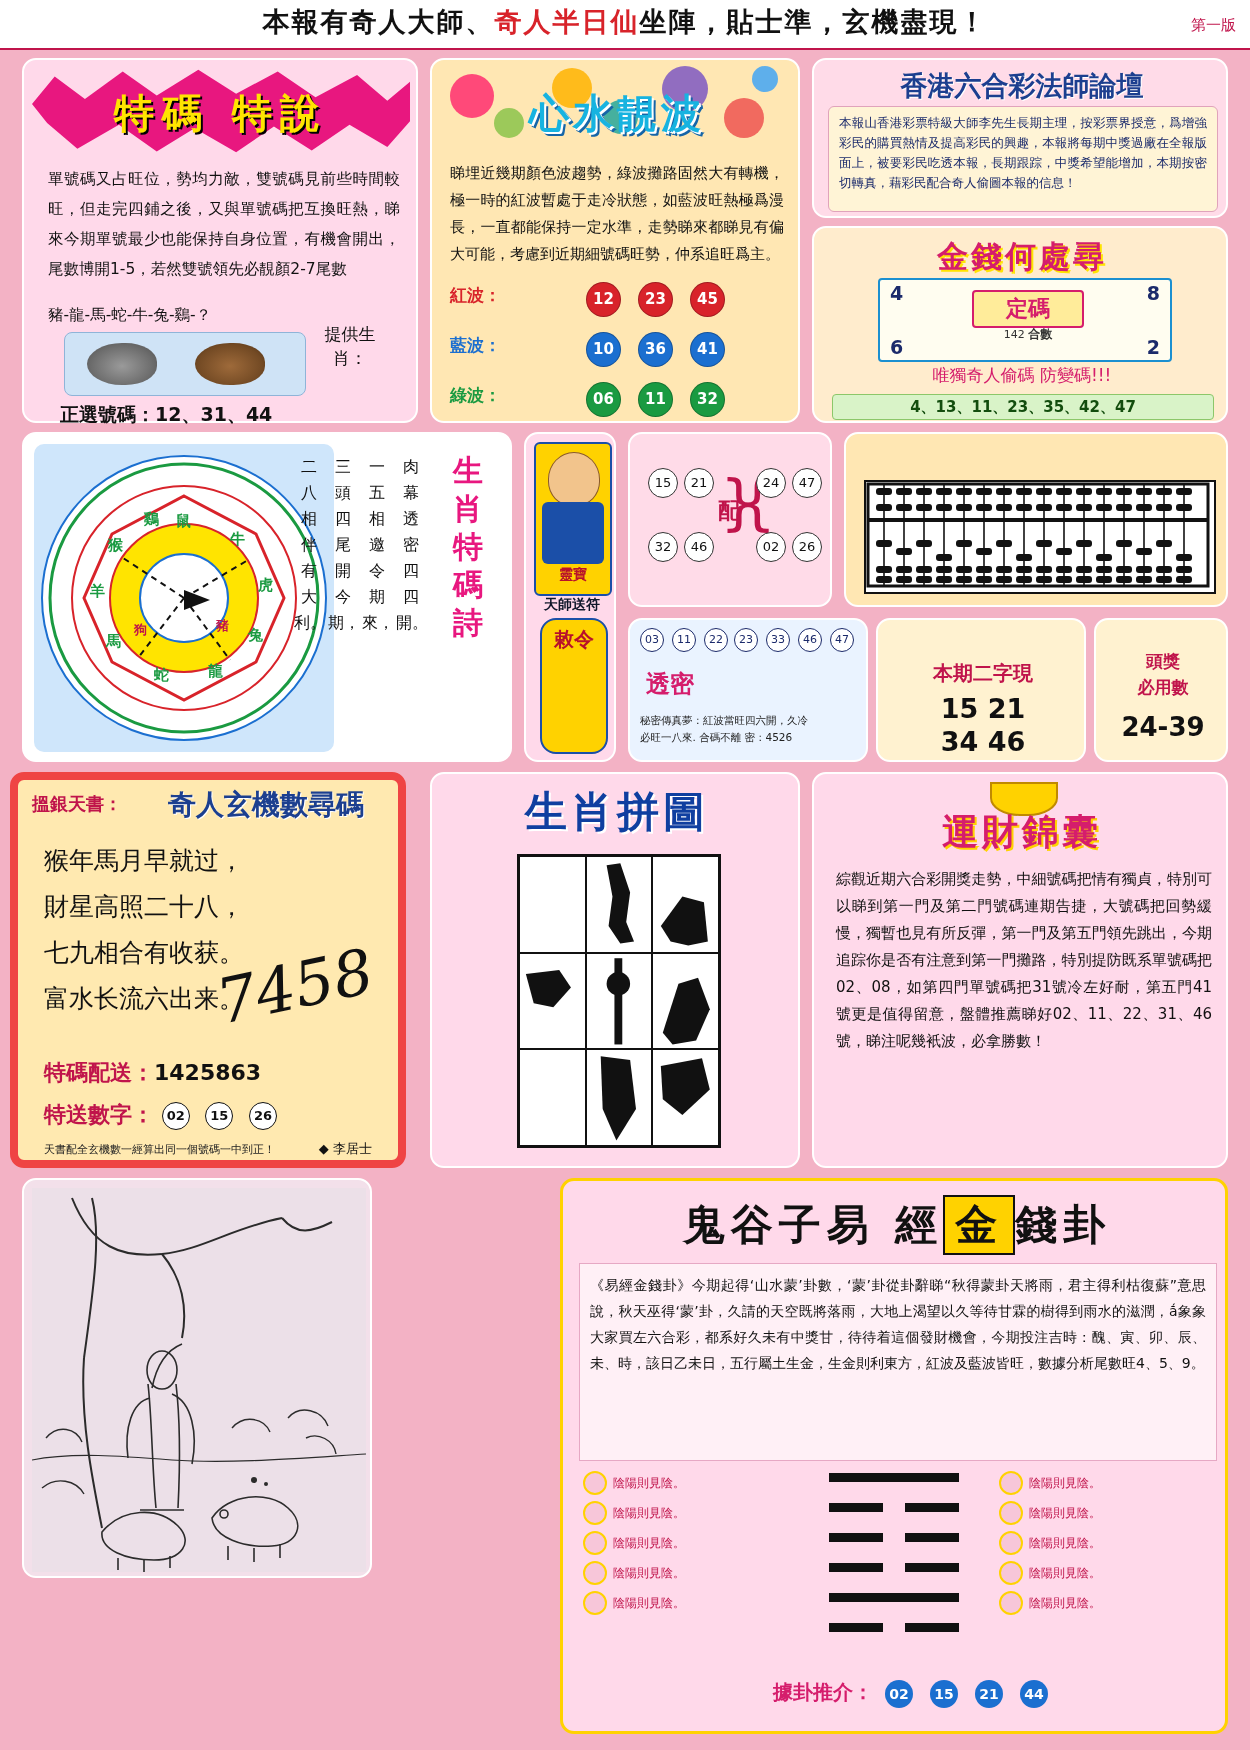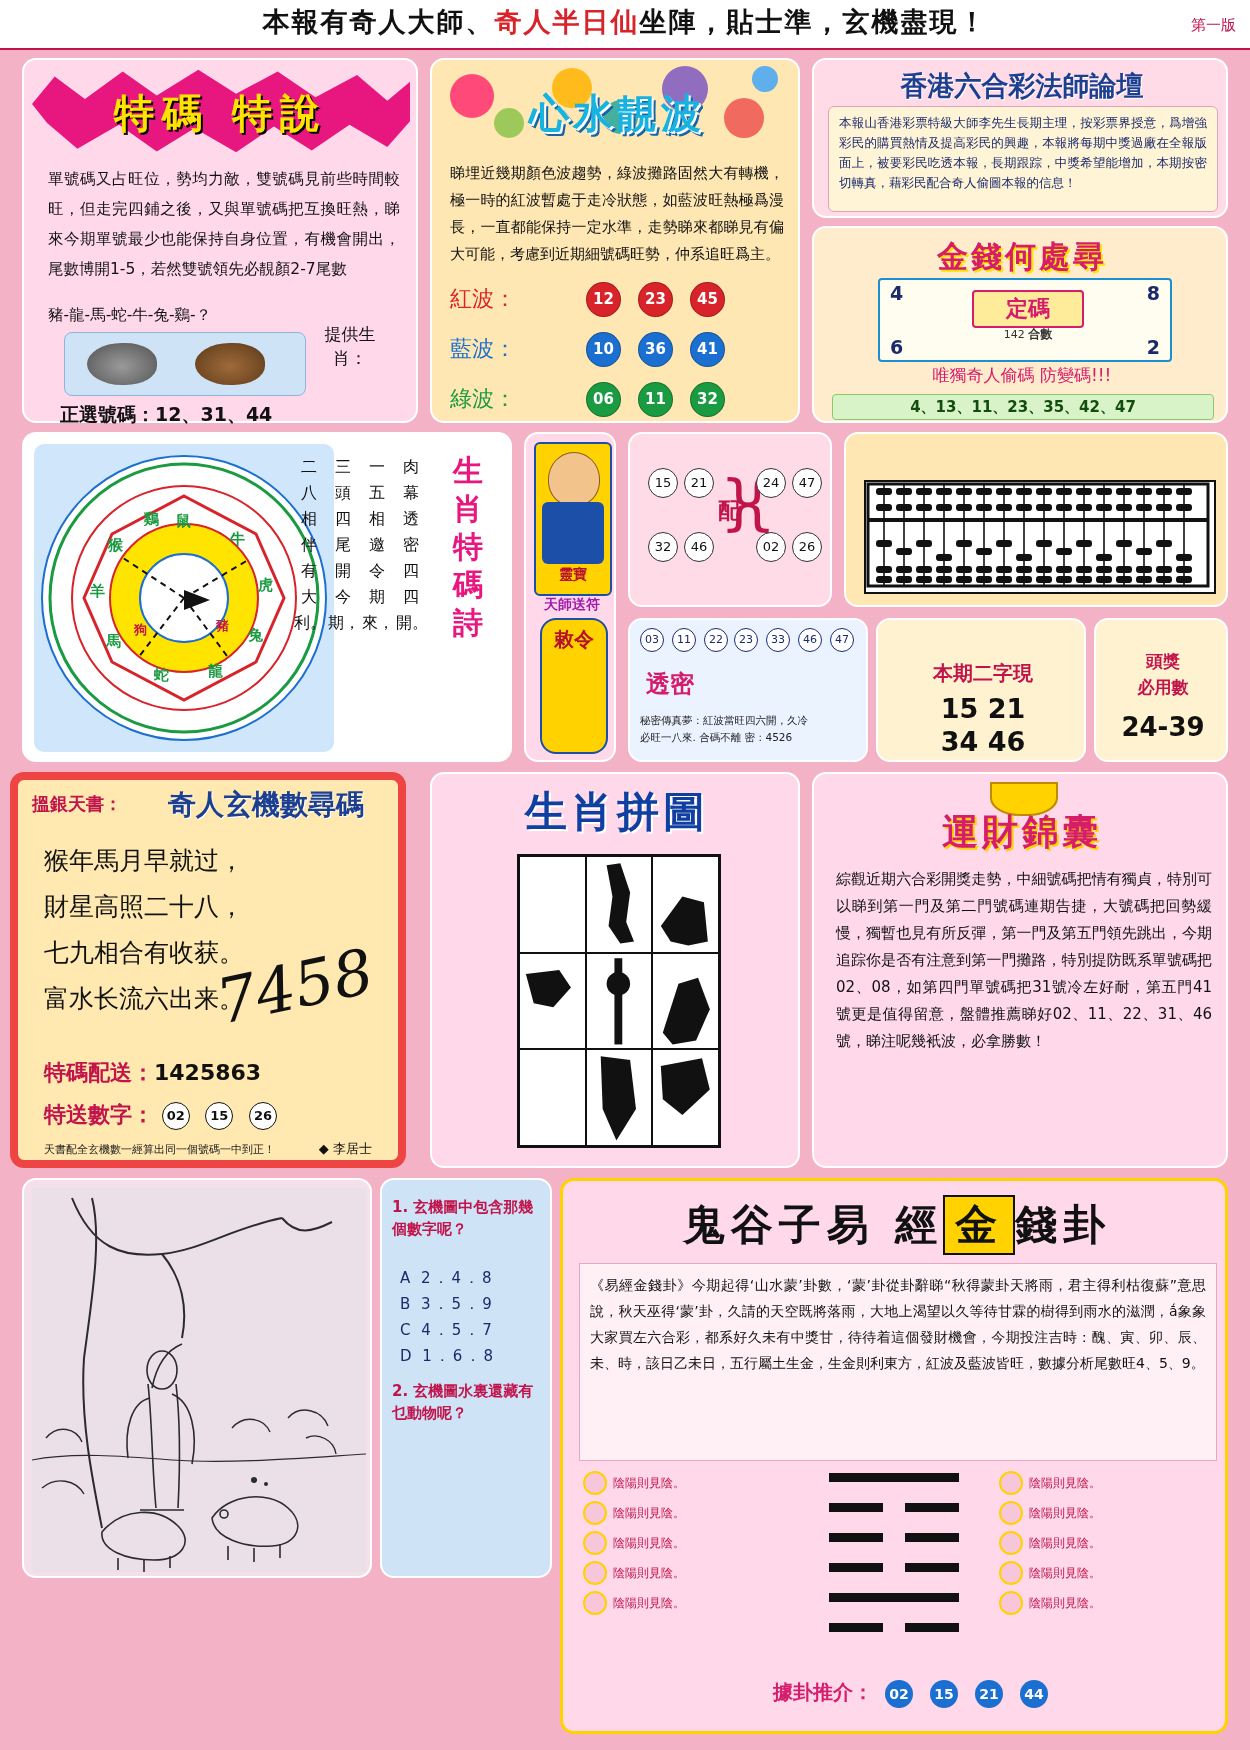--- a/index.html
+++ b/index.html
@@ -43,21 +43,21 @@
   .pickline{position:absolute;left:36px;top:342px;font-size:19px;color:#111;font-weight:bold;}
 
   
   #pB{left:430px;top:58px;width:370px;height:365px;background:#ffe7b3;border:2px solid #fff;}
   .bubbles{position:absolute;left:0;top:4px;width:370px;height:86px;overflow:hidden;}
   .bub{position:absolute;border-radius:50%;opacity:.85;}
   .bTitle{position:absolute;left:0;top:22px;width:370px;text-align:center;font-size:40px;
     font-weight:bold;color:#17b3e0;letter-spacing:4px;text-shadow:2px 2px 0 #fff,4px 4px 0 #1565a8;}
   .bText{position:absolute;left:18px;top:100px;width:334px;font-size:15px;line-height:27px;color:#111;text-align:justify;}
   .waveRow{position:absolute;left:18px;width:334px;height:36px;}
-  .waveLbl{position:absolute;left:0;top:2px;font-size:22px;font-weight:normal;}
+  .waveLbl{position:absolute;left:0;top:2px;font-size:17px;font-weight:bold;}
   .ball{position:absolute;top:0;width:33px;height:33px;border-radius:50%;color:#fff;
     font-size:15px;font-weight:bold;text-align:center;line-height:33px;border:1px solid rgba(0,0,0,.25);}
 
   
   #pC{left:812px;top:58px;width:416px;height:160px;background:#ffdbe8;border:2px solid #fff;}
   .cTitle{position:absolute;left:0;top:8px;width:416px;text-align:center;font-size:27px;
     font-weight:bold;color:#1c3f8f;text-shadow:1px 1px 0 #fff;}
   .cBox{position:absolute;left:14px;top:46px;width:388px;height:104px;background:#fff4d6;
     border:1px solid #e0a3bb;border-radius:6px;}
   .cText{position:absolute;left:10px;top:6px;width:368px;font-size:12.5px;line-height:20px;color:#1b2a6b;text-align:justify;}
@@ -84,21 +84,21 @@
   .poemTitle{position:absolute;right:14px;top:18px;width:56px;font-size:30px;font-weight:bold;
     color:#e8177f;line-height:38px;text-align:center;letter-spacing:0;}
   .poemCol{position:absolute;top:20px;width:30px;font-size:16px;line-height:26px;color:#111;text-align:center;}
 
   
   #pF{left:524px;top:432px;width:92px;height:330px;background:#ffd9ea;border:2px solid #fff;}
   .fuTop{position:absolute;left:8px;top:8px;width:74px;height:150px;background:#ffd200;border:2px solid #1b4fa8;border-radius:6px;}
   .fuHead{position:absolute;left:12px;top:8px;width:50px;height:52px;background:#f2c48c;border-radius:50% 50% 45% 45%;border:1px solid #8a5a2a;}
   .fuBody{position:absolute;left:6px;top:58px;width:62px;height:62px;background:#1b4fa8;border-radius:6px;}
   .fuLbl{position:absolute;left:0;top:122px;width:74px;text-align:center;font-size:14px;color:#b8112b;font-weight:bold;}
-  .fuCap{position:absolute;left:0;top:162px;width:92px;text-align:center;font-size:14px;font-weight:bold;color:#a21caf;}
+  .fuCap{position:absolute;left:0;top:162px;width:92px;text-align:center;font-size:14px;font-weight:bold;color:#0f172a;}
   .fuBot{position:absolute;left:14px;top:184px;width:64px;height:132px;background:#ffd200;border:2px solid #1b4fa8;border-radius:16px;}
   .fuGlyph{position:absolute;left:0;top:6px;width:64px;text-align:center;font-size:20px;color:#b8112b;line-height:26px;font-weight:bold;}
 
   
   #pG{left:628px;top:432px;width:204px;height:175px;background:#ffdbe8;border:2px solid #fff;}
   .cball{position:absolute;width:28px;height:28px;border-radius:50%;border:1px solid #333;background:#fff;
     font-size:13px;text-align:center;line-height:28px;color:#111;}
   .peiTxt{position:absolute;left:88px;top:62px;font-size:22px;font-weight:bold;color:#c0144b;}
   .brace{position:absolute;font-size:60px;color:#c0144b;line-height:60px;}
 
@@ -596,28 +596,20 @@
           <path d="M0 272 C40 264, 90 268, 140 272 C200 276, 270 270, 334 266"></path>
         </g>
         <g fill="#2b2b2b">
           <circle cx="222" cy="292" r="3"></circle>
             <circle cx="234" cy="296" r="2"></circle>
         </g>
       </svg>
     </div>
   </div>
 
-  <div class="panel" id="pP">
-    <div class="qT" style="top:16px;">1. 玄機圖中包含那幾個數字呢？</div>
-    <div class="qOpt" style="top:86px;">A   2．4．8</div>
-    <div class="qOpt" style="top:112px;">B   3．5．9</div>
-    <div class="qOpt" style="top:138px;">C   4．5．7</div>
-    <div class="qOpt" style="top:164px;">D   1．6．8</div>
-    <div class="qT" style="top:200px;">2. 玄機圖水裏還藏有乜動物呢？</div>
-  </div>
 
   <div class="panel" id="pQ">
     <div class="qTitle">
       <span>鬼谷子易 經</span><span class="hl">金</span><span>錢卦</span>
     </div>
     <div class="qBox">
       <div class="qText">《易經金錢卦》今期起得‘山水蒙’卦數，‘蒙’卦從卦辭睇“秋得蒙卦天將雨，君主得利枯復蘇”意思說，秋天巫得‘蒙’卦，久請的天空既將落雨，大地上渴望以久等待甘霖的樹得到雨水的滋潤，ắ象象大家買左六合彩，都系好久未有中獎甘，待待着這個發財機會，今期投注吉時：醜、寅、卯、辰、未、時，該日乙未日，五行屬土生金，生金則利東方，紅波及藍波皆旺，數據分析尾數旺4、5、9。</div>
     </div>
 
     <div class="hexArea">

